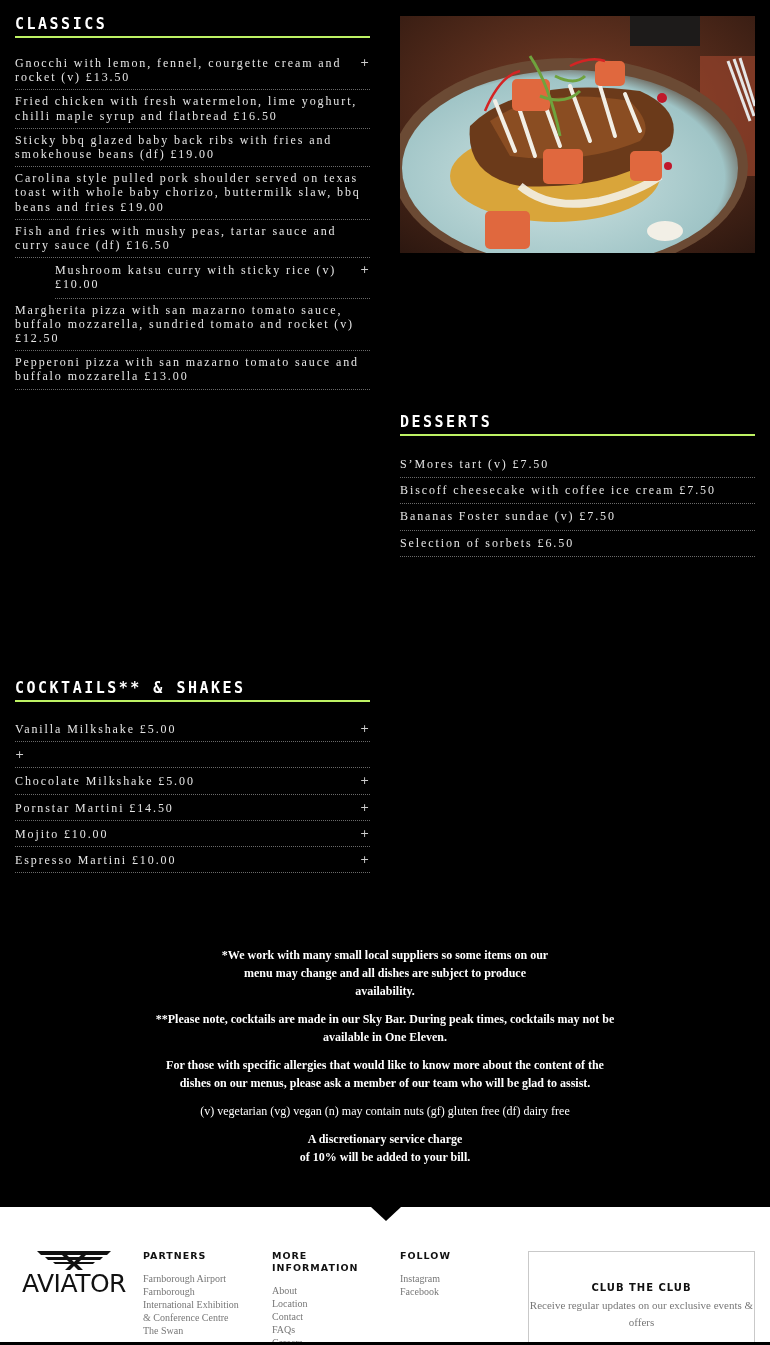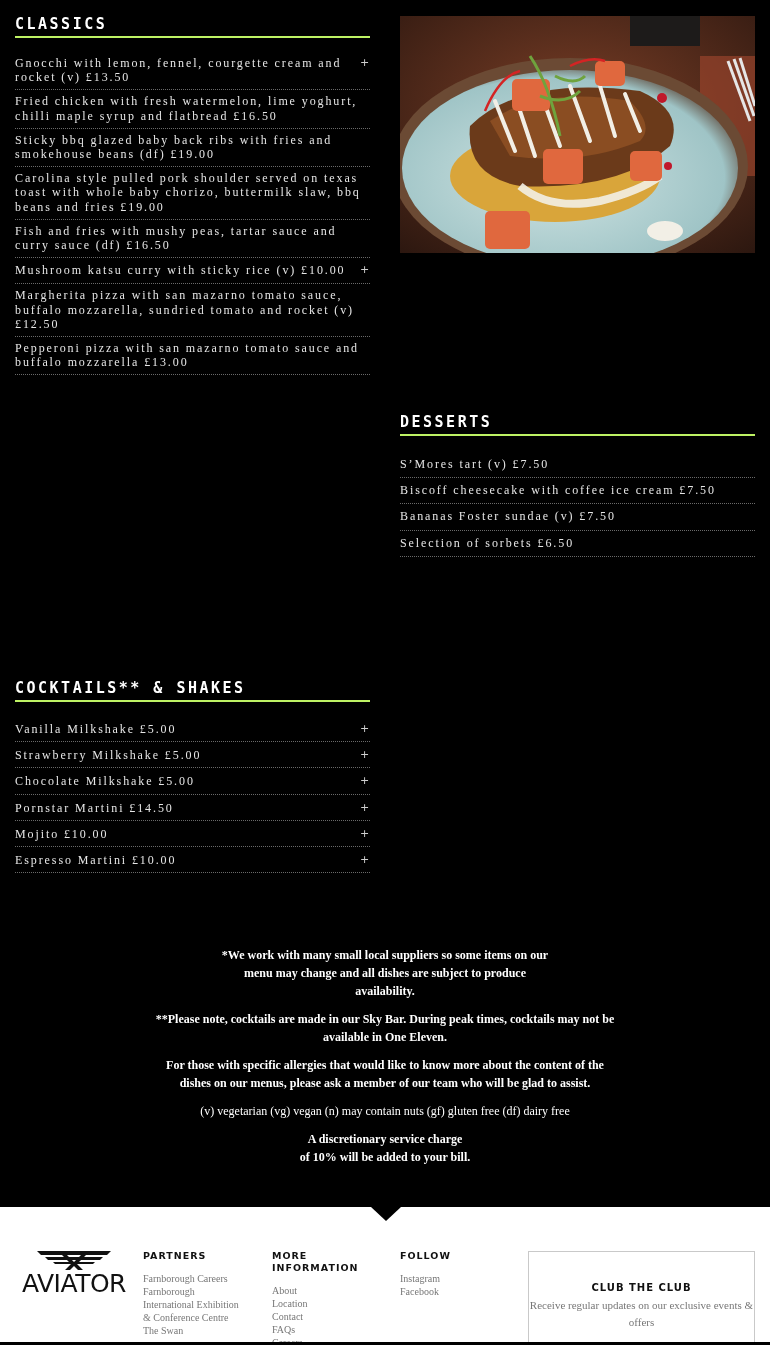--- a/index.html
+++ b/index.html
@@ -13,21 +13,21 @@
     padding-bottom: 4px; border-bottom: 2px solid #bef264; line-height: 16px;
   }
   .items { margin-top: 14px; list-style: none; }
   .item {
     position: relative; display: flex; align-items: flex-start; justify-content: space-between;
     border-bottom: 1px dotted #6a6a6a; padding: 4px 0 5px 0;
     font-size: 12px; letter-spacing: 1.9px; line-height: 14.2px; color: #e6e6e6;
   }
   .item .txt { flex: 1; padding-right: 6px; }
   .item .plus { font-family: "DejaVu Sans", sans-serif; font-size: 11px; color: #cfcfcf; letter-spacing: 0; width: 10px; text-align: right; padding-right: 2px; }
-  .item.single { padding: 5px 0 6px 0; }
+  .item.single { padding: 5px 0 6px 0; margin-left: 40px; }
 
   #classics { left: 15px; top: 16px; }
   #desserts { left: 400px; top: 414px; }
   #cocktails { left: 15px; top: 680px; }
   #desserts .items { margin-top: 16px; }
   #desserts .item { padding: 5px 0 6px 0; }
   #cocktails .items { margin-top: 14px; }
   #cocktails .item { padding: 6px 0 5px 0; }
 
   .hero-photo {
@@ -170,21 +170,20 @@
 </section>
 
 <section class="menu-section" id="cocktails">
   <h2 class="section-title">COCKTAILS** &amp; SHAKES</h2>
   <ul class="items">
     <li class="item">
         <span class="txt">Vanilla Milkshake £5.00</span>
         <span class="plus">+</span>
       </li>
     <li class="item">
-        <span class="txt">Strawberry Milkshake £5.00</span>
         <span class="plus">+</span>
       </li>
     <li class="item">
         <span class="txt">Chocolate Milkshake £5.00</span>
         <span class="plus">+</span>
       </li>
     <li class="item">
         <span class="txt">Pornstar Martini £14.50</span>
         <span class="plus">+</span>
       </li>
@@ -220,21 +219,21 @@
       <path d="M30 8 L88 8 L85 11 L33 11 Z"></path>
       <path d="M38 13 L80 13 L78 15 L40 15 Z"></path>
       <path d="M50 4 L59 13 L68 4 L71 6 L62 15 L68 21 L63 21 L59 17 L55 21 L50 21 L56 15 L47 6 Z"></path>
     </g>
   </svg>
   <div class="logo-word">AVIATOR</div>
 </div>
 
 <div class="fcol fcol-partners">
   <h4>PARTNERS</h4>
-  <a>Farnborough Careers</a>
+  <a>Farnborough Airport</a>
   <a>Farnborough</a>
   <a>International Exhibition</a>
   <a>&amp; Conference Centre</a>
   <a>The Swan</a>
 </div>
 
 <div class="fcol fcol-more">
   <h4><span>MORE</span><br><span>INFORMATION</span></h4>
   <a>About</a>
   <a>Location</a>

